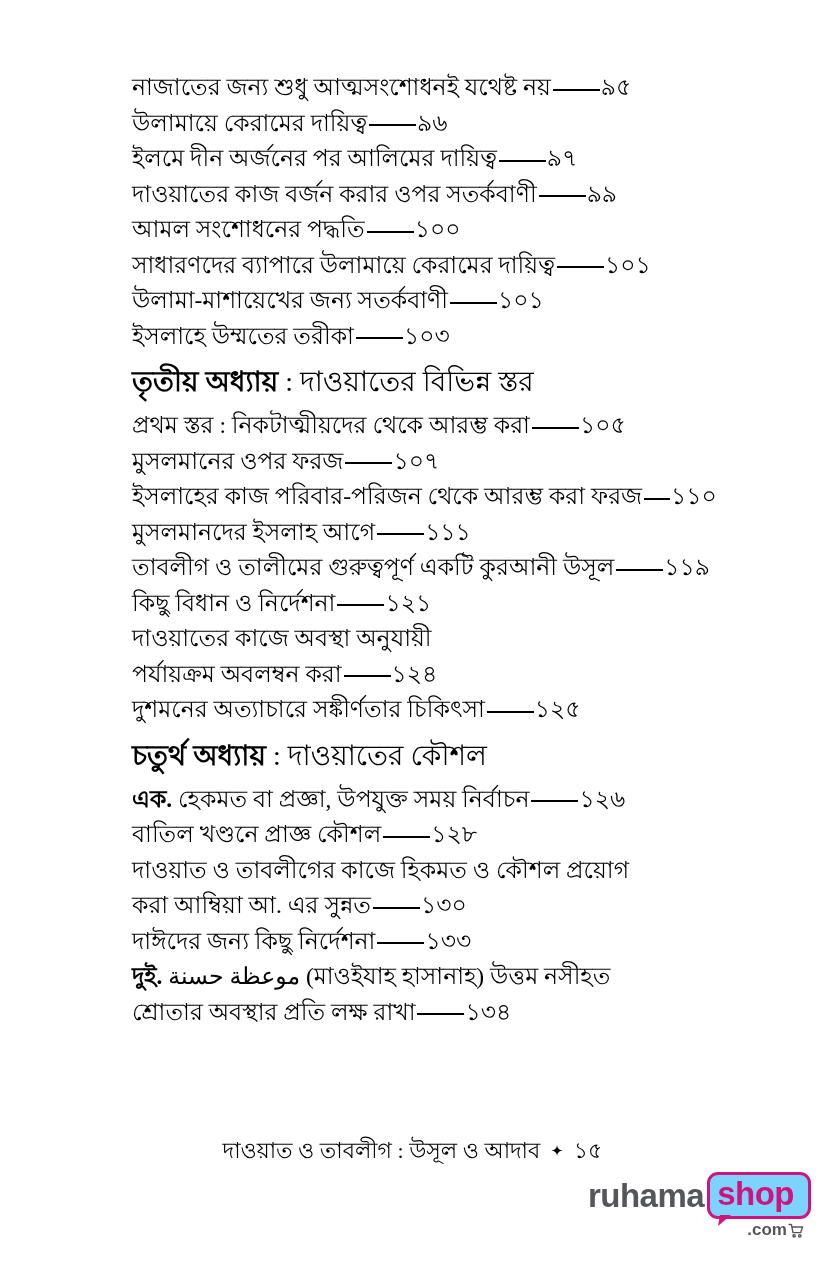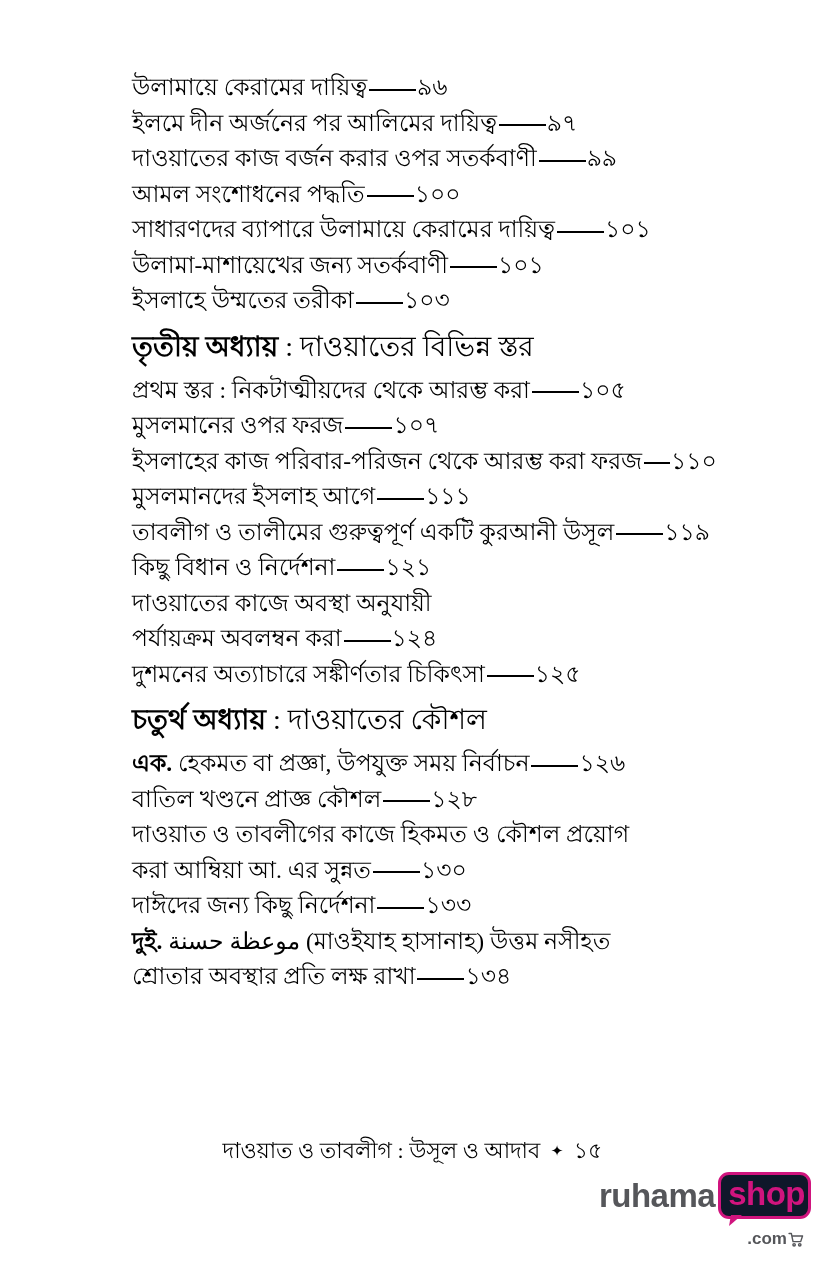--- a/index.html
+++ b/index.html
@@ -64,58 +64,59 @@
   .l1{
     font-size:33px;
     font-weight:bold;
     color:#55565a;
     letter-spacing:-0.5px;
   }
   .bubble{
     position:relative;
     display:inline-block;
     margin-left:3px;
-    padding:0px 3px 3px 7px;
+    padding:0px 14px 3px 7px;
     border:3.5px solid #d0147e;
     border-radius:11px;
-    background:#0f172a;
+    background:#7dd3fc;
     color:#d0147e;
     font-size:33px;
     font-weight:bold;
     letter-spacing:-0.5px;
   }
   .tail{
     position:absolute;
     left:9px;bottom:-10px;
     width:0;height:0;
     border-top:11px solid #d0147e;
     border-right:11px solid transparent;
     transform:skewX(-10deg);
   }
   .logorow2{
-    margin-top:10px;
+    margin-top:1px;
     padding-right:6px;
     display:flex;
     align-items:center;
     justify-content:flex-end;
     gap:1px;
   }
   .l3{
     font-size:17px;
     font-weight:bold;
     color:#55565a;
   }
   .cart{display:inline-block;}
 </style>
 </head>
 <body>
 
 <div class="page">
 
   <main class="toc" id="toc">
+      <div class="row"><span>নাজাতের জন্য শুধু আত্মসংশোধনই যথেষ্ট নয়</span><span class="dash"></span><span class="pg">৯৫</span></div>
       <div class="row"><span>উলামায়ে কেরামের দায়িত্ব</span><span class="dash"></span><span class="pg">৯৬</span></div>
       <div class="row"><span>ইলমে দীন অর্জনের পর আলিমের দায়িত্ব</span><span class="dash"></span><span class="pg">৯৭</span></div>
       <div class="row"><span>দাওয়াতের কাজ বর্জন করার ওপর সতর্কবাণী</span><span class="dash"></span><span class="pg">৯৯</span></div>
       <div class="row"><span>আমল সংশোধনের পদ্ধতি</span><span class="dash"></span><span class="pg">১০০</span></div>
       <div class="row"><span>সাধারণদের ব্যাপারে উলামায়ে কেরামের দায়িত্ব</span><span class="dash"></span><span class="pg">১০১</span></div>
       <div class="row"><span>উলামা-মাশায়েখের জন্য সতর্কবাণী</span><span class="dash"></span><span class="pg">১০১</span></div>
       <div class="row"><span>ইসলাহে উম্মতের তরীকা</span><span class="dash"></span><span class="pg">১০৩</span></div>
       <div class="row heading"><span class="hb">তৃতীয় অধ্যায়</span><span> : দাওয়াতের বিভিন্ন স্তর</span></div>
       <div class="row"><span>প্রথম স্তর : নিকটাত্মীয়দের থেকে আরম্ভ করা</span><span class="dash"></span><span class="pg">১০৫</span></div>
       <div class="row"><span>মুসলমানের ওপর ফরজ</span><span class="dash"></span><span class="pg">১০৭</span></div>

